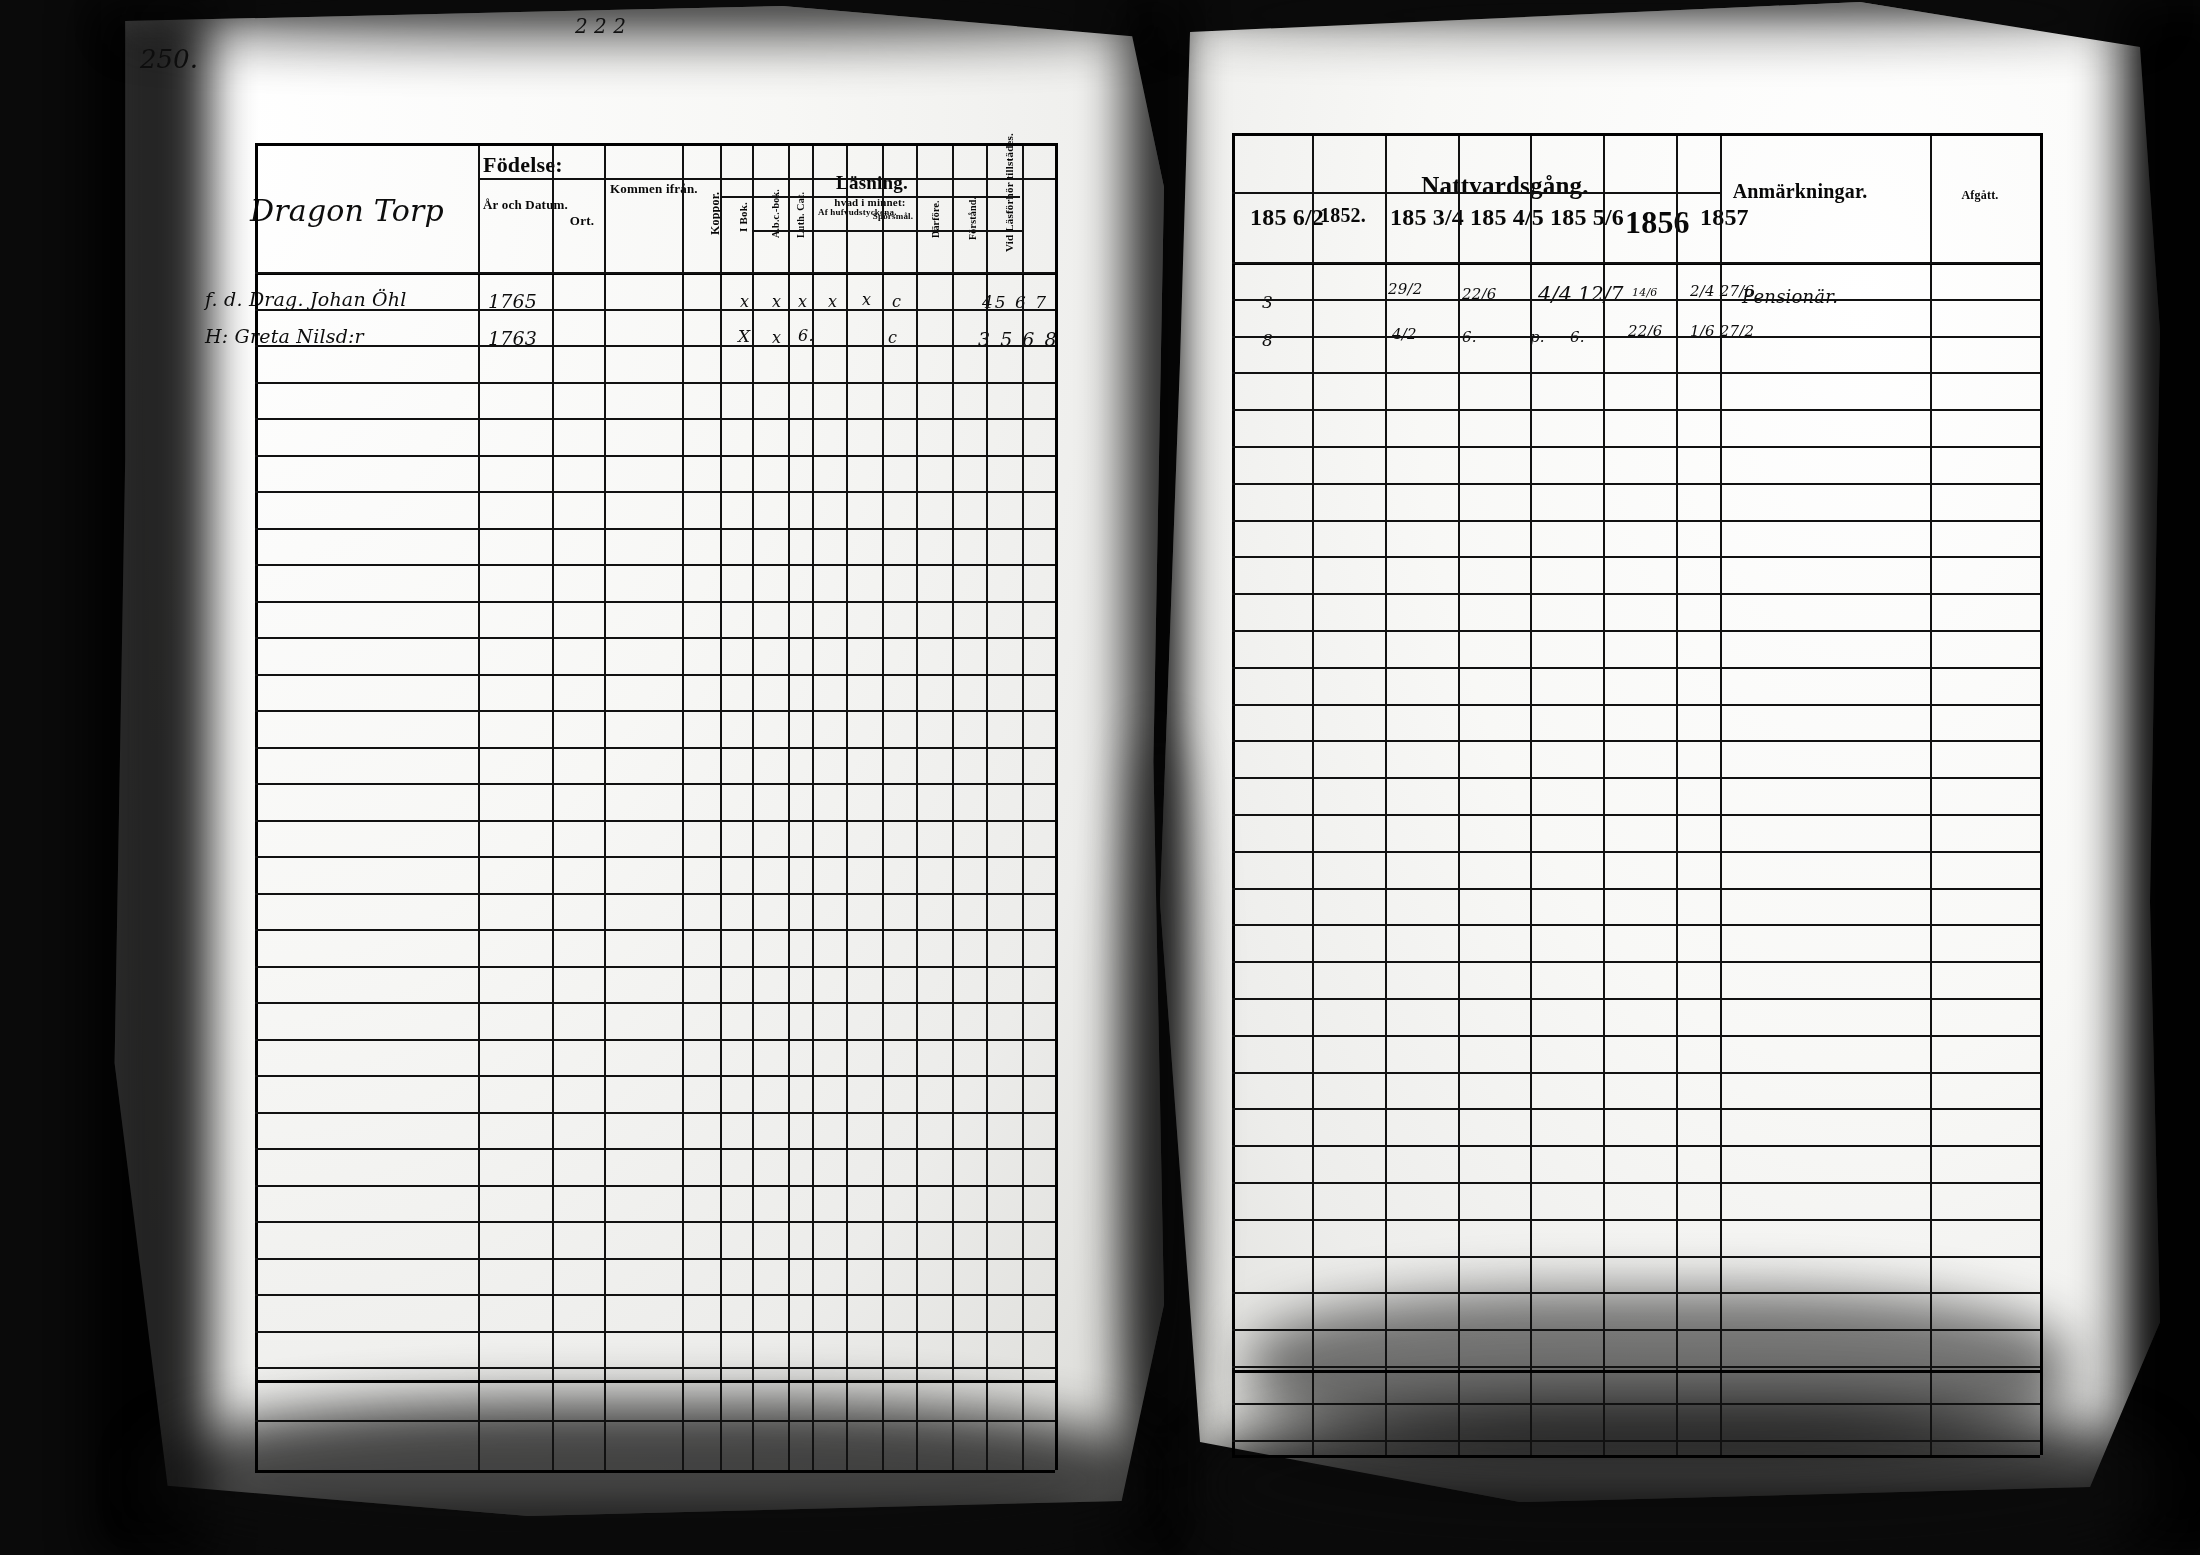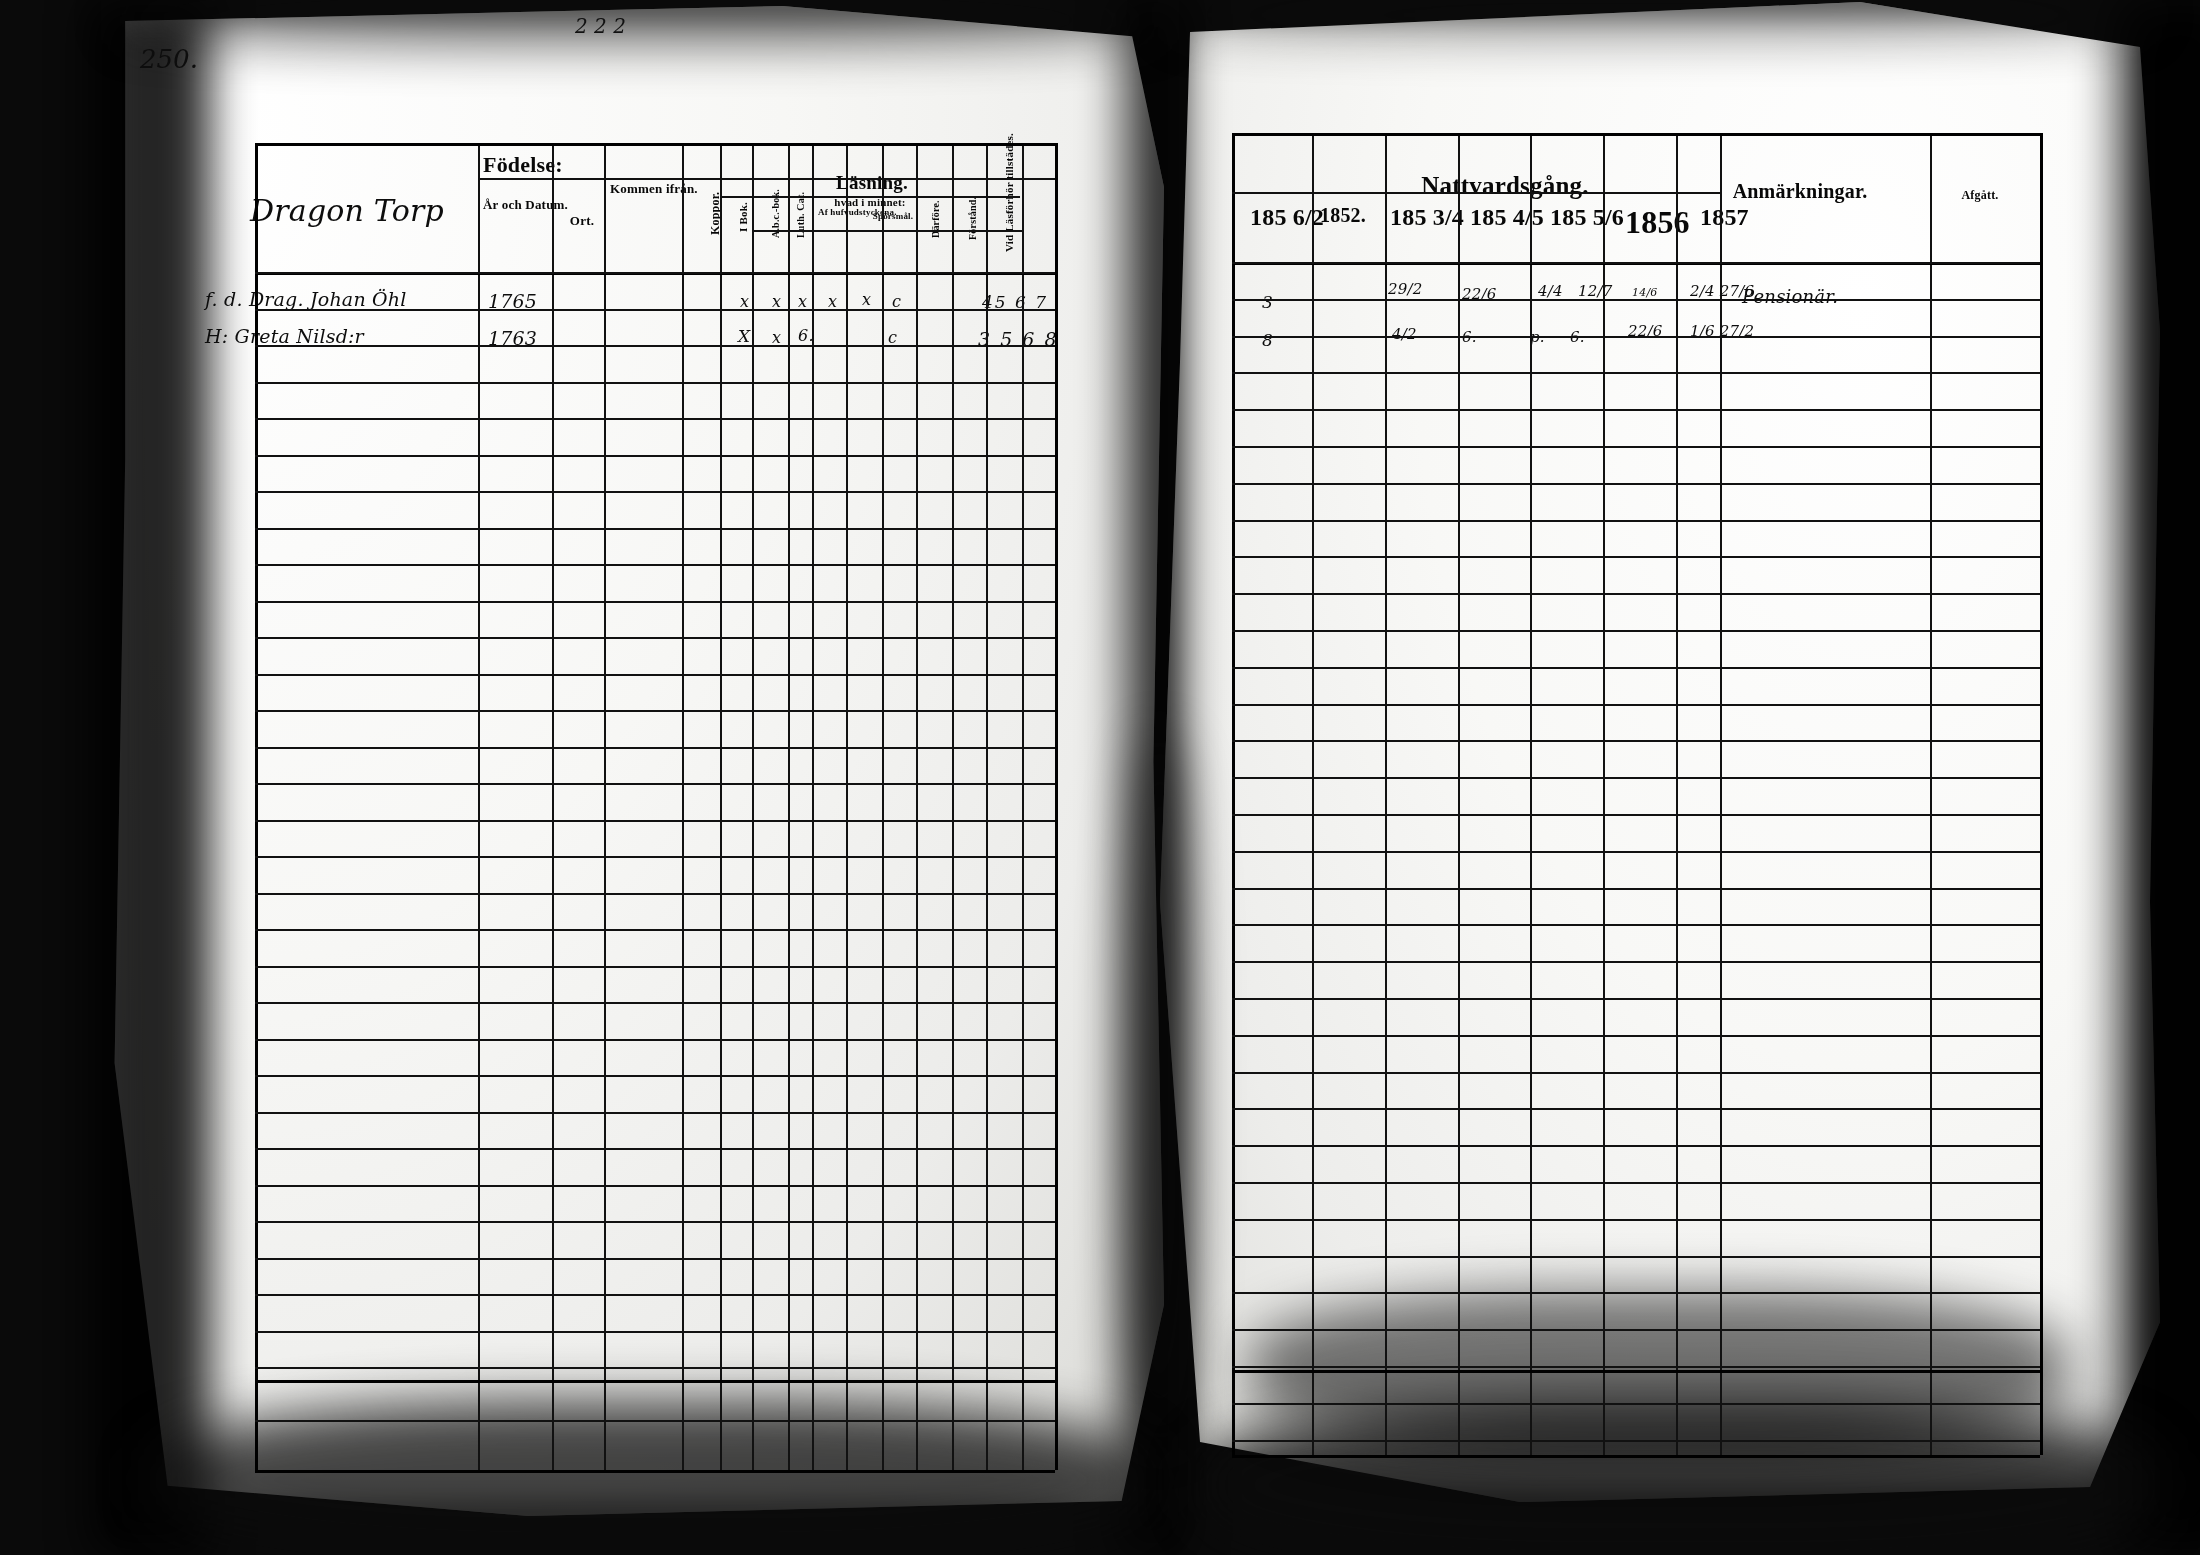--- a/index.html
+++ b/index.html
@@ -118,22 +118,22 @@
     <div class="lbl print bold" style="left:1320px;top:204px;font-size:20px;">1852.</div>
     <div class="lbl print bold" style="left:1390px;top:204px;font-size:24px;">185 3/4</div>
     <div class="lbl print bold" style="left:1470px;top:204px;font-size:24px;">185 4/5</div>
     <div class="lbl print bold" style="left:1550px;top:204px;font-size:24px;">185 5/6</div>
     <div class="lbl print bold" style="left:1625px;top:204px;font-size:32px;">1856</div>
     <div class="lbl print bold" style="left:1700px;top:204px;font-size:24px;">1857</div>
 
     <div class="lbl hand" style="left:1262px;top:292px;font-size:17px;">3</div>
     <div class="lbl hand" style="left:1388px;top:280px;font-size:15px;">29/2</div>
     <div class="lbl hand" style="left:1462px;top:285px;font-size:15px;">22/6</div>
-    <div class="lbl hand" style="left:1538px;top:282px;font-size:15px;">4/4</div>
-    <div class="lbl hand" style="left:1578px;top:282px;font-size:15px;">12/7</div>
+    <div class="lbl hand" style="left:1538px;top:282px;font-size:21px;">4/4</div>
+    <div class="lbl hand" style="left:1578px;top:282px;font-size:20px;">12/7</div>
     <div class="lbl hand" style="left:1632px;top:286px;font-size:11px;">14/6</div>
     <div class="lbl hand" style="left:1690px;top:282px;font-size:15px;">2/4 27/6</div>
     <div class="lbl hand" style="left:1742px;top:286px;font-size:18px;">Pensionär.</div>
 
     <div class="lbl hand" style="left:1262px;top:330px;font-size:17px;">8</div>
     <div class="lbl hand" style="left:1392px;top:325px;font-size:15px;">4/2</div>
     <div class="lbl hand" style="left:1462px;top:328px;font-size:15px;">6.</div>
     <div class="lbl hand" style="left:1530px;top:328px;font-size:15px;">p.</div>
     <div class="lbl hand" style="left:1570px;top:328px;font-size:15px;">6.</div>
     <div class="lbl hand" style="left:1628px;top:322px;font-size:15px;">22/6</div>

